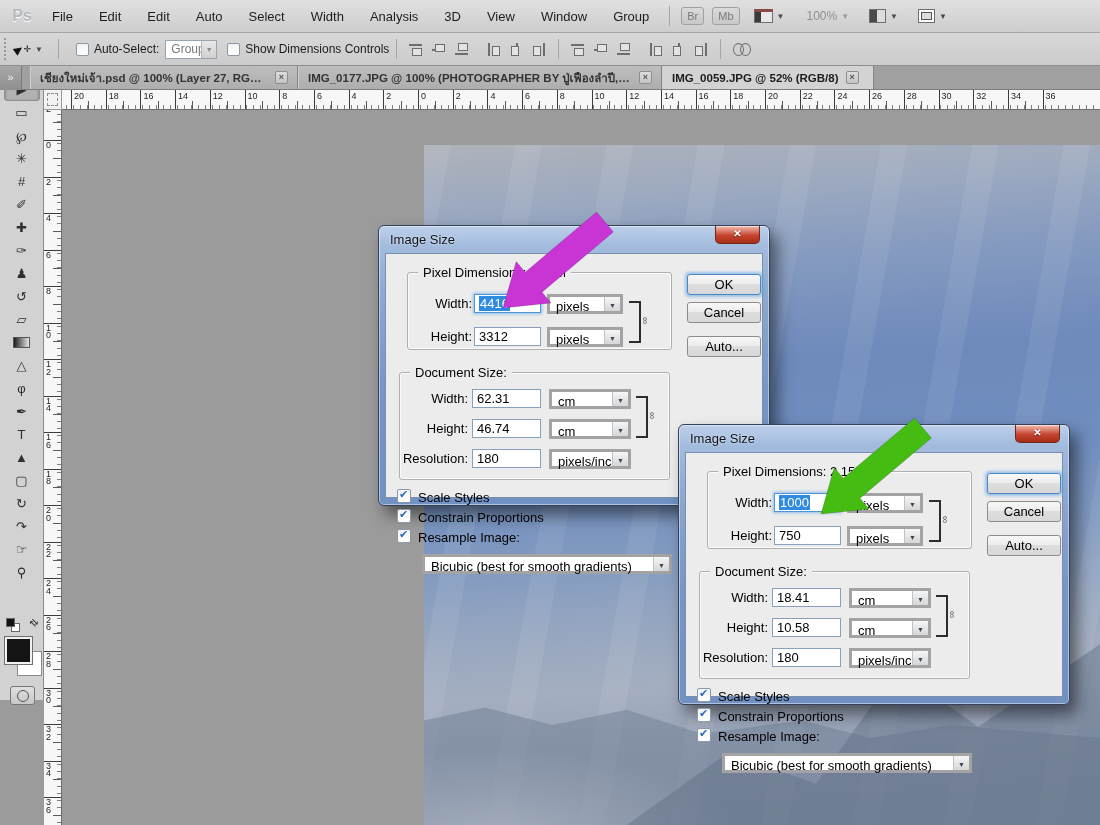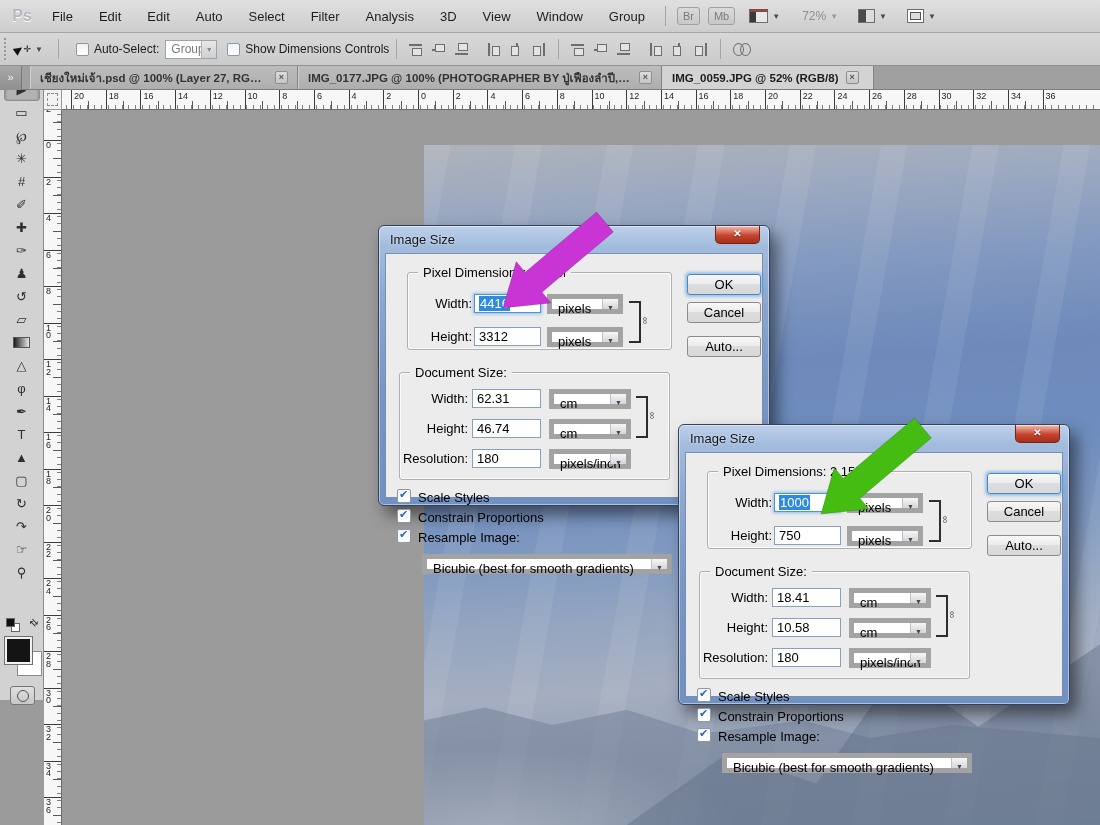--- a/index.html
+++ b/index.html
@@ -96,21 +96,21 @@
 .dlg-title-text{position:absolute;left:11px;top:6px;font-size:13px;color:#10141a;text-shadow:0 0 3px rgba(255,255,255,.7)}
 .dlg-close{position:absolute;top:0;right:9px;width:45px;height:18px;border:1px solid #71281c;border-top:none;border-radius:0 0 5px 5px;background:linear-gradient(#f3bdae 0%,#dd8170 28%,#c64530 55%,#a82d17 100%);box-shadow:inset 0 1px 0 rgba(255,255,255,.55)}
 .dlg-close .x{display:block;text-align:center;font-size:10px;font-weight:bold;color:#fff;line-height:16px;text-shadow:0 1px 1px rgba(0,0,0,.55)}
 .dlg-body{position:absolute;left:6px;right:6px;top:27px;bottom:7px;background:#ececec;border:1px solid #7a8eae}
 .grp{position:absolute;border:1px solid #afafaf;border-radius:3px;box-shadow:inset 0 0 0 1px rgba(255,255,255,.8)}
 .legend{position:absolute;top:-8px;left:10px;background:#ececec;padding:0 5px;font-size:13px;color:#000;white-space:nowrap}
 .lab{position:absolute;font-size:13px;color:#000;text-align:right;white-space:nowrap}
 .field{position:absolute;height:19px;background:#fff;border:1px solid #87a1bd;font-size:13px;color:#000;padding:1px 4px;line-height:15px}
 .field.focus{border-color:#4e94d8;box-shadow:0 0 3px 1px rgba(86,157,229,.6)}
 .sel{background:#2f8be0;color:#fff;padding:0 1px}
-.combo{position:absolute;height:20px;background:#fff;border:5px solid #a3a3a3;font-size:13px}
+.combo{position:absolute;height:20px;background:#fff;border:3px solid #a3a3a3;font-size:13px}
 .cval{position:absolute;left:6px;top:1px;line-height:17px;white-space:nowrap}
 .carrow{position:absolute;right:0;top:0;bottom:0;width:16px;background:linear-gradient(#f6f6f6,#d6d6d6);border-left:1px solid #bac4ce;color:#39485a;font-size:7px;text-align:center;line-height:18px}
 .btn{position:absolute;width:74px;height:21px;border:1px solid #8c8c8c;border-radius:3px;background:linear-gradient(#f8f8f8 0%,#ececec 45%,#dddddd 50%,#d8d8d8 100%);font-size:13px;text-align:center;line-height:19px;color:#000}
 .btn.primary{border-color:#4a86c2;box-shadow:0 0 3px 1.5px rgba(88,158,226,.55)}
 .bracket{position:absolute;width:12px;border:2px solid #2d2d2d;border-left:none}
 .chain{position:absolute;font-size:10px;color:#555;transform:rotate(90deg)}
 .ck{position:absolute;width:14px;height:14px;background:linear-gradient(#f4f4f4,#fff);border:1px solid #8c99a7;border-radius:2px}
 .mark{position:absolute;left:1px;top:-2px;font-size:11px;color:#3069bd}
 .cklab{position:absolute;font-size:13px;color:#000;white-space:nowrap}
 
@@ -120,33 +120,33 @@
 <body>
 
 <div class="menubar">
   <div class="logo">Ps</div>
   <div id="menu-items" style="display:flex">
       <div class="menu-item">File</div>
       <div class="menu-item">Edit</div>
       <div class="menu-item">Edit</div>
       <div class="menu-item">Auto</div>
       <div class="menu-item">Select</div>
-      <div class="menu-item">Filter</div>
+      <div class="menu-item">Width</div>
       <div class="menu-item">Analysis</div>
       <div class="menu-item">3D</div>
       <div class="menu-item">View</div>
       <div class="menu-item">Window</div>
       <div class="menu-item">Group</div>
     </div>
   <div class="vsep"></div>
   <div class="chip">Br</div>
   <div class="chip">Mb</div>
   <div class="panel-ic"></div>
   <span class="chev">▼</span>
-  <span class="zoomval">72%</span>
+  <span class="zoomval">100%</span>
   <span class="chev dim">▼</span>
   <div class="scr"></div>
   <span class="chev">▼</span>
   <div class="scr alt"></div>
   <span class="chev">▼</span>
 </div>
 
 <div class="optionsbar">
   <div class="grip-v"></div>
   <span class="mv-ic">▶</span>

